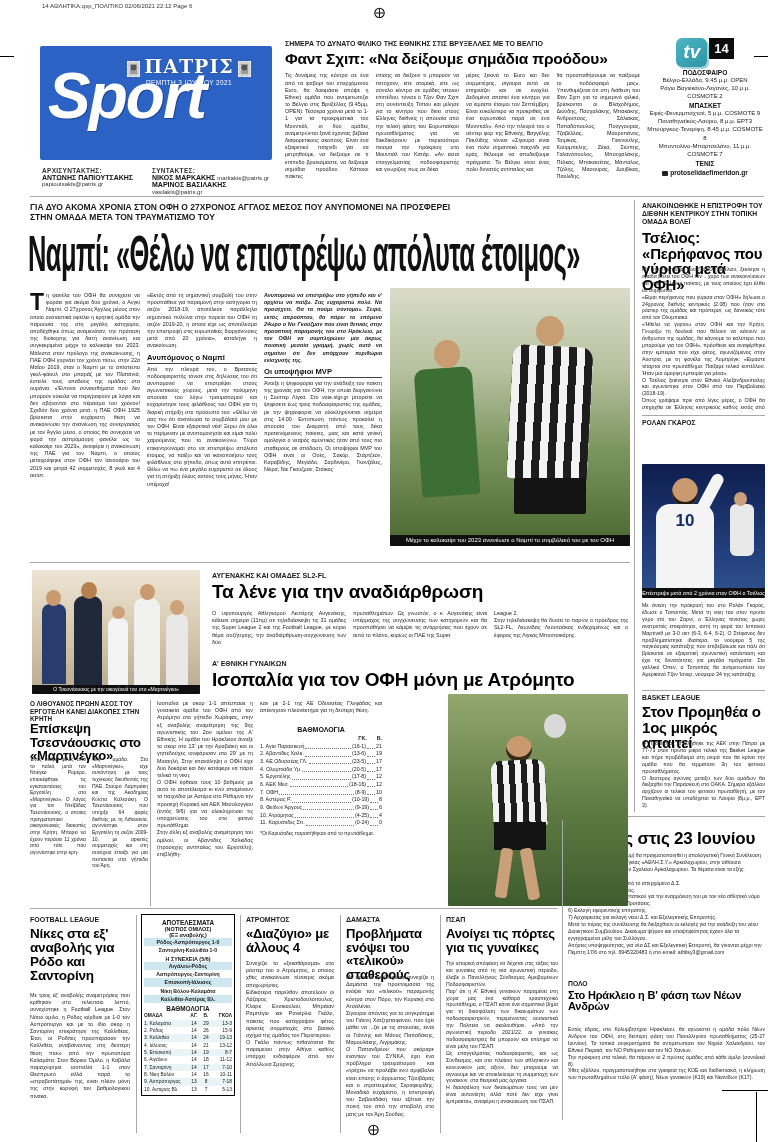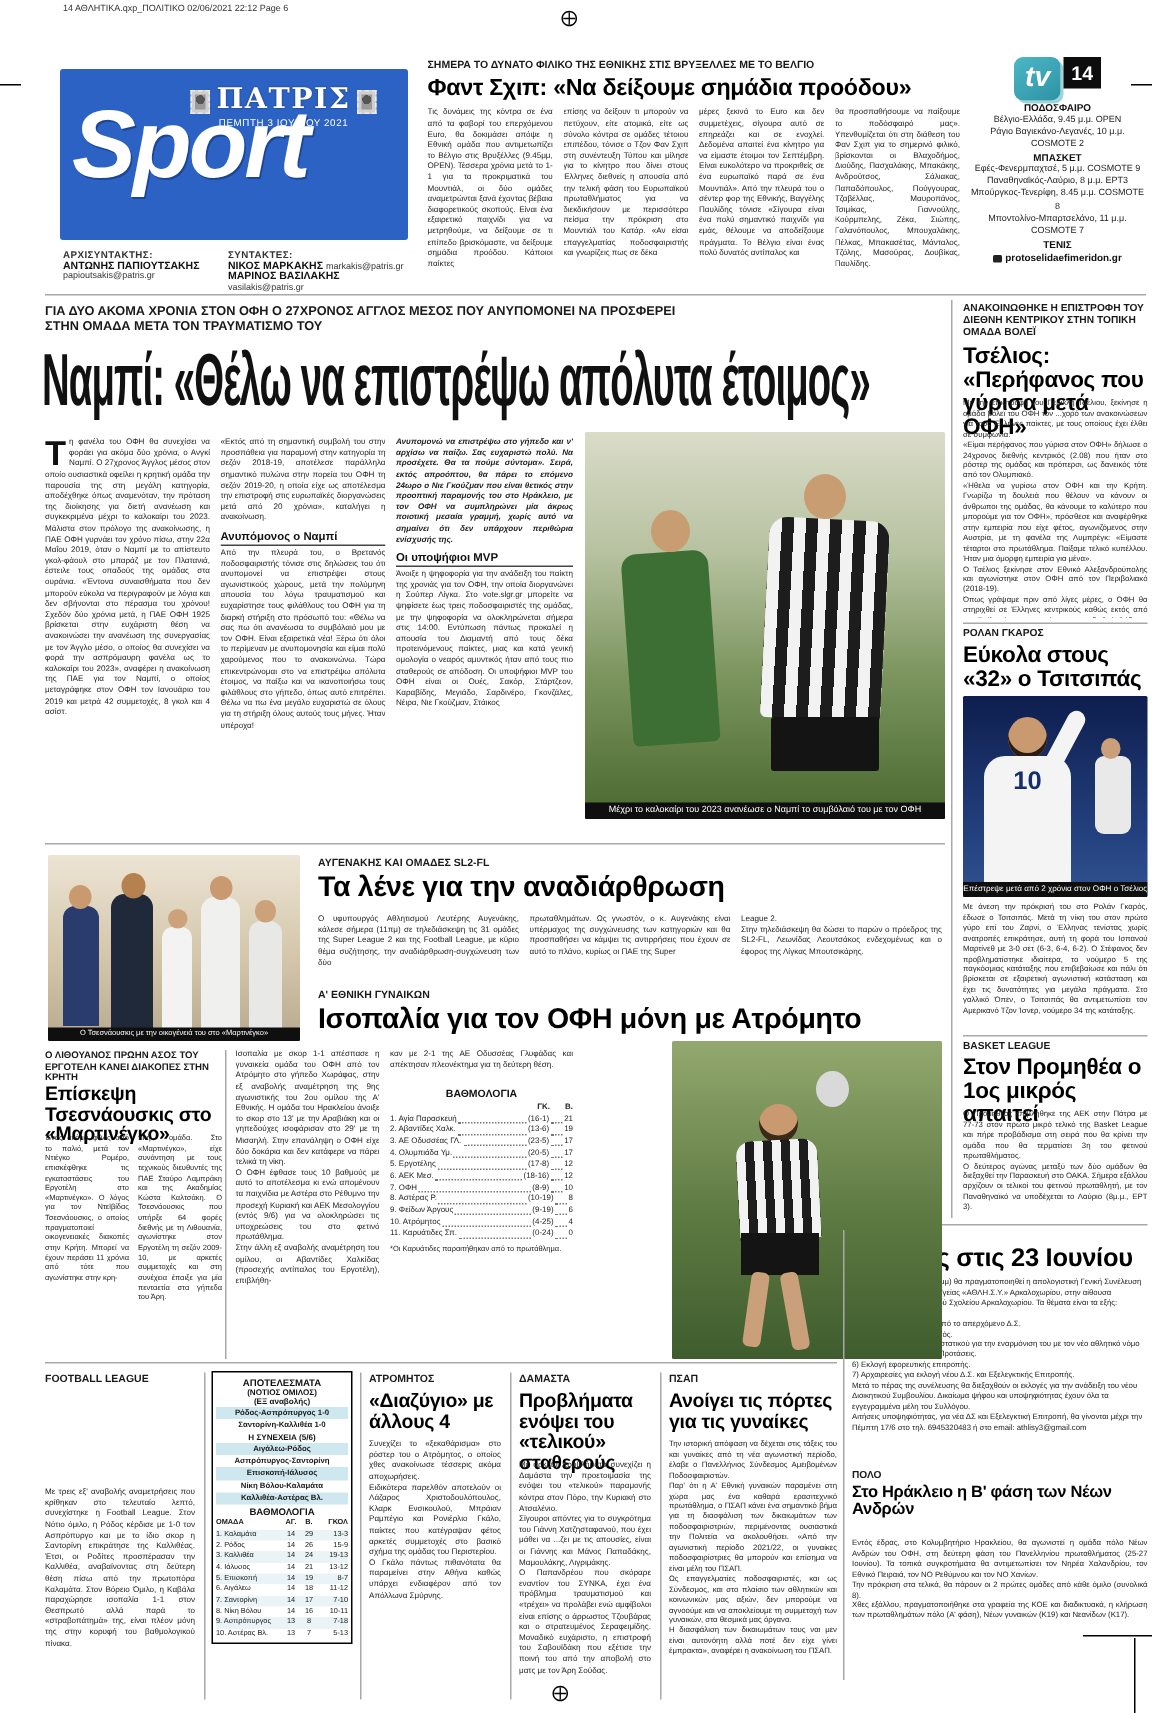--- a/index.html
+++ b/index.html
@@ -157,21 +157,20 @@
   <div class="abs k" style="left:642px;top:202px;width:123px;font-size:6.8px">ΑΝΑΚΟΙΝΩΘΗΚΕ Η ΕΠΙΣΤΡΟΦΗ ΤΟΥ ΔΙΕΘΝΗ ΚΕΝΤΡΙΚΟΥ ΣΤΗΝ ΤΟΠΙΚΗ ΟΜΑΔΑ ΒΟΛΕΪ</div>
   <div class="abs hl" style="left:642px;top:230px;width:123px;font-size:15px">Τσέλιος: «Περήφανος που γύρισα μετά ΟΦΗ»</div>
   <div class="abs bt" style="left:642px;top:266px;width:123px;height:146px;font-size:5.2px">Με την επιστροφή του Περικλή Τσέλιου, ξεκίνησε η ομάδα βόλεϊ του ΟΦΗ τον ...χορό των ανακοινώσεων για τους Έλληνες παίκτες, με τους οποίους έχει έλθει σε συμφωνία.
 «Είμαι περήφανος που γύρισα στον ΟΦΗ» δήλωσε ο 24χρονος διεθνής κεντρικός (2.08) που ήταν στο ρόστερ της ομάδας και πρόπερσι, ως δανεικός τότε από τον Ολυμπιακό.
 «Ήθελα να γυρίσω στον ΟΦΗ και την Κρήτη. Γνωρίζω τη δουλειά που θέλουν να κάνουν οι άνθρωποι της ομάδας, θα κάνουμε το καλύτερο που μπορούμε για τον ΟΦΗ», πρόσθεσε και αναφέρθηκε στην εμπειρία που είχε φέτος, αγωνιζόμενος στην Αυστρία, με τη φανέλα της Λυμπρέγκ: «Είμαστε τέταρτοι στο πρωτάθλημα. Παίξαμε τελικό κυπέλλου. Ήταν μια όμορφη εμπειρία για μένα».
 Ο Τσέλιος ξεκίνησε στον Εθνικό Αλεξανδρούπολης και αγωνίστηκε στον ΟΦΗ από τον Περιβολιακό (2018-19).
 Όπως γράψαμε πριν από λίγες μέρες, ο ΟΦΗ θα στηριχθεί σε Έλληνες κεντρικούς καθώς εκτός από τον Τσέλιο έχει συμφωνήσει με τον διεθνή Θόδωρο Βουλκίδη από τον Ολυμπιακό και με τον Βαγγέλη Βαϊόπουλο που έπαιξε επίσης στο πρωτάθλημα της Αυστρίας.</div>
 
   <div class="hr" style="left:642px;top:415px;width:123px"></div>
   <div class="abs k" style="left:642px;top:419px;width:123px;font-size:6.8px">ΡΟΛΑΝ ΓΚΑΡΟΣ</div>
-  <div class="abs hl" style="left:642px;top:429px;width:123px;font-size:15px">Εύκολα στους «32» ο Τσιτσιπάς</div>
 
   <div class="photo" style="left:642px;top:464px;width:123px;height:134px;background:linear-gradient(180deg,#0e1e4e,#23407e 68%,#31538f)">
     <div class="abs" style="left:88px;top:40px;width:24px;height:52px;background:#e9e9e9;border-radius:6px"></div>
     <div class="abs" style="left:92px;top:28px;width:13px;height:14px;background:#caa07a;border-radius:50%"></div>
     <div class="abs" style="left:30px;top:14px;width:26px;height:28px;background:#c9996f;border-radius:50%;box-shadow:0 -4px 0 #2a1c10 inset"></div>
     <div class="abs" style="left:14px;top:40px;width:58px;height:84px;background:#f4f4f4;border-radius:14px 14px 0 0;text-align:center">
       <span style="font-size:17px;font-weight:bold;color:#13306b;line-height:2">10</span>
     </div>
     <div class="abs" style="left:62px;top:8px;width:12px;height:44px;background:#f4f4f4;border-radius:6px;transform:rotate(28deg)"></div>
     <div class="cap" style="height:10px;font-size:5.4px;line-height:10px">Επέστρεψε μετά από 2 χρόνια στον ΟΦΗ ο Τσέλιος</div>
@@ -353,20 +352,21 @@
     <div class="abs" style="left:58px;top:42px;width:26px;height:26px;background:#c9996f;border-radius:50%;box-shadow:0 -5px 0 #3a2a18 inset"></div>
     <div class="abs" style="left:44px;top:66px;width:54px;height:66px;background:repeating-linear-gradient(90deg,#f2f2f2 0 6px,#1d1d1d 6px 12px);border-radius:10px 10px 0 0;transform:rotate(-3deg)"></div>
     <div class="abs" style="left:46px;top:128px;width:52px;height:28px;background:#141414"></div>
     <div class="abs" style="left:50px;top:154px;width:12px;height:50px;background:#caa07a;border-radius:4px;transform:rotate(8deg)"></div>
     <div class="abs" style="left:76px;top:154px;width:12px;height:52px;background:#caa07a;border-radius:4px;transform:rotate(-10deg)"></div>
   </div>
 
   <div class="hr" style="left:30px;top:908px;width:528px"></div>
 
   <div class="abs k" style="left:30px;top:916px;width:100px;font-size:7px">FOOTBALL LEAGUE</div>
+  <div class="abs hl" style="left:30px;top:927px;width:100px;font-size:13.5px">Νίκες στα εξ' αναβολής για Ρόδο και Σαντορίνη</div>
   <div class="abs bt" style="left:30px;top:992px;width:100px;height:140px;font-size:5.4px">Με τρεις εξ' αναβολής αναμετρήσεις που κρίθηκαν στο τελευταίο λεπτό, συνεχίστηκε η Football League. Στον Νότιο όμιλο, η Ρόδος κέρδισε με 1-0 τον Ασπρόπυργο και με το ίδιο σκορ η Σαντορίνη επικράτησε της Καλλιθέας. Έτσι, οι Ροδίτες προσπέρασαν την Καλλιθέα, αναβαίνοντας στη δεύτερη θέση πίσω από την πρωτοπόρα Καλαμάτα. Στον Βόρειο Όμιλο, η Καβάλα παραχώρησε ισοπαλία 1-1 στον Θεσπρωτό αλλά παρά το «στραβοπάτημά» της, είναι πλέον μόνη της στην κορυφή του βαθμολογικού πίνακα.</div>
 
   <div class="vr" style="left:136px;top:915px;height:218px"></div>
 
   <div class="abs" style="left:141px;top:914px;width:94px;border:1.5px solid #000;padding:2px;box-sizing:border-box">
     <div class="rbx-h">ΑΠΟΤΕΛΕΣΜΑΤΑ</div>
     <div class="rbx-s">(ΝΟΤΙΟΣ ΟΜΙΛΟΣ)</div>
     <div class="rbx-s">(ΕΞ αναβολής)</div>
     <div class="rbx-alt">
 

